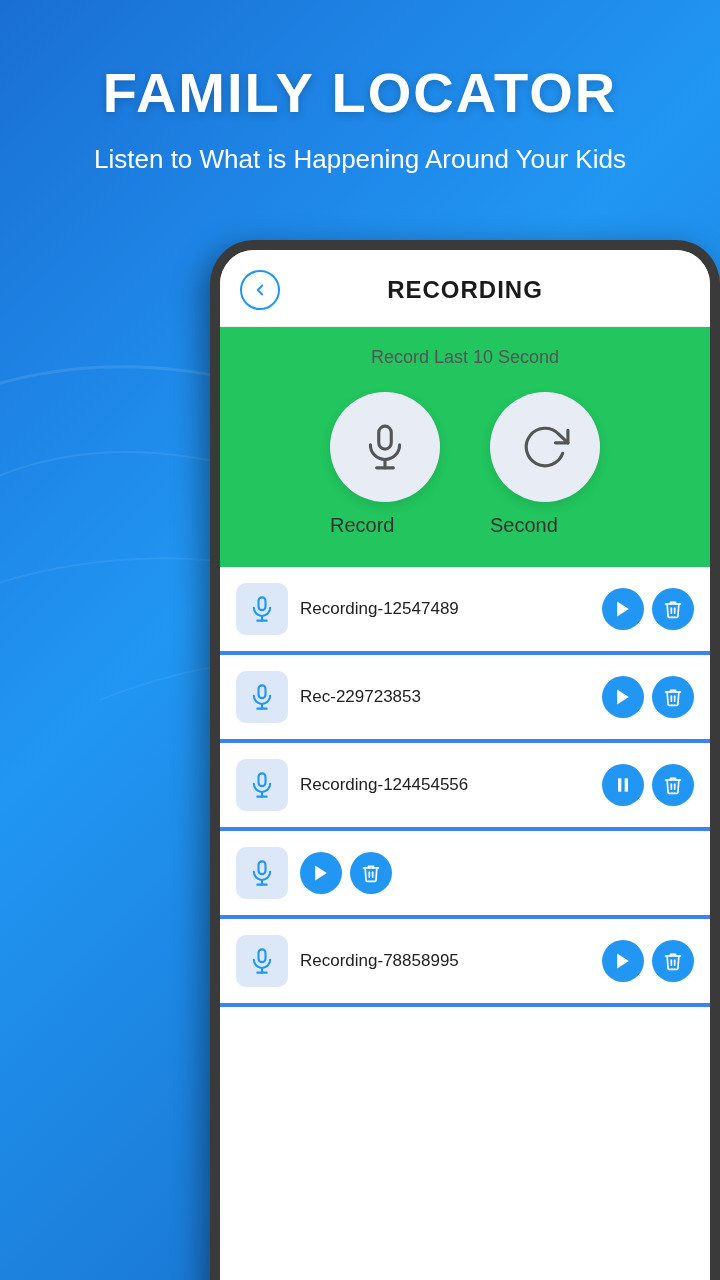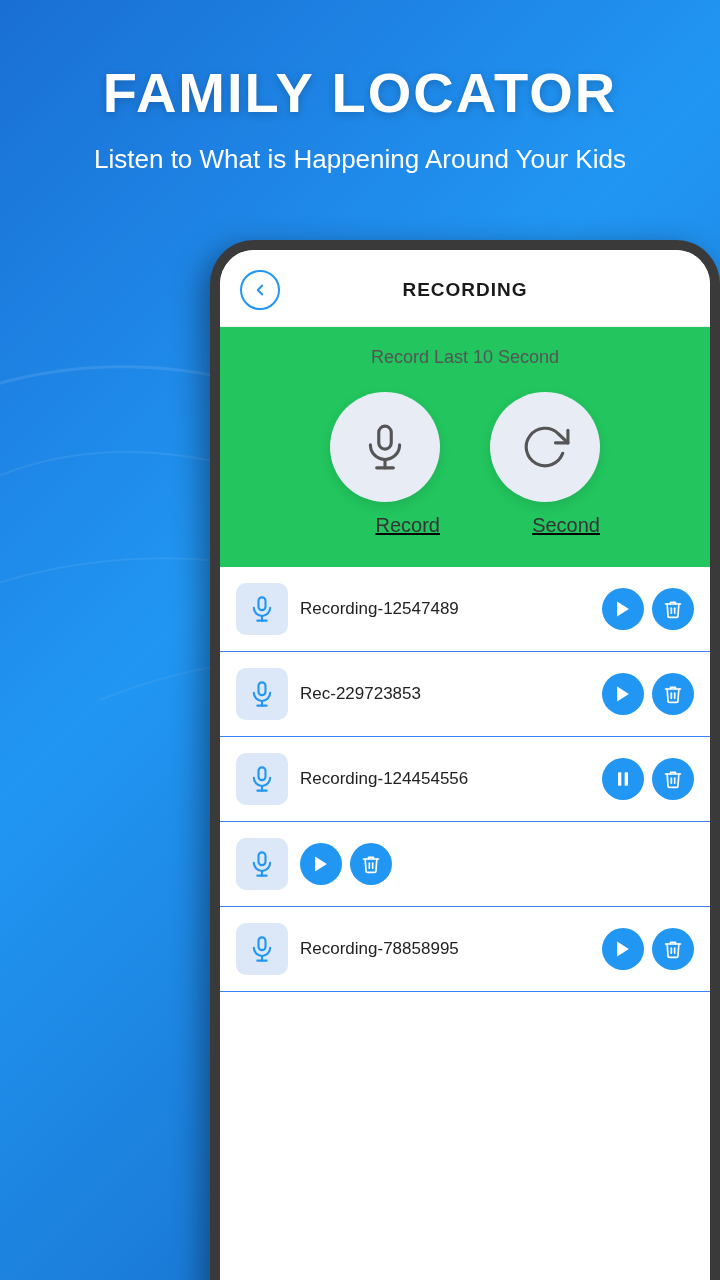--- a/index.html
+++ b/index.html
@@ -90,21 +90,21 @@
       cursor: pointer;
       flex-shrink: 0;
     }
     .back-btn svg {
       width: 18px;
       height: 18px;
     }
     .screen-title {
       flex: 1;
       text-align: center;
-      font-size: 19px;
+      font-size: 24px;
       font-weight: 800;
       color: #1a1a1a;
       letter-spacing: 1px;
     }
     .header-spacer { width: 40px; }
 
     
     .record-section {
       background: #22c55e;
       padding: 20px 20px 10px;
@@ -118,24 +118,23 @@
 
     .action-buttons {
       display: flex;
       justify-content: center;
       gap: 50px;
       padding-bottom: 20px;
     }
     .action-btn-wrap {
       display: flex;
       flex-direction: column;
-      align-items: flex-end;
+      align-items: flex-start;
       gap: 12px;
       cursor: pointer;
-      text-decoration: underline;
     }
     .action-circle {
       width: 110px;
       height: 110px;
       border-radius: 50%;
       background: #e8edf5;
       display: flex;
       align-items: center;
       justify-content: center;
       box-shadow: 0 4px 12px rgba(0,0,0,0.1);
@@ -153,21 +152,21 @@
     
     .recording-list {
       background: #ffffff;
       flex: 1;
       overflow-y: auto;
     }
     .recording-item {
       display: flex;
       align-items: center;
       padding: 16px 16px;
-      border-bottom: 1px solid #3b82f6;
+      border-bottom: 4px solid #3b82f6;
       gap: 12px;
     }
     .mic-icon-box {
       width: 52px;
       height: 52px;
       background: #dce8f8;
       border-radius: 10px;
       display: flex;
       align-items: center;
       justify-content: center;

